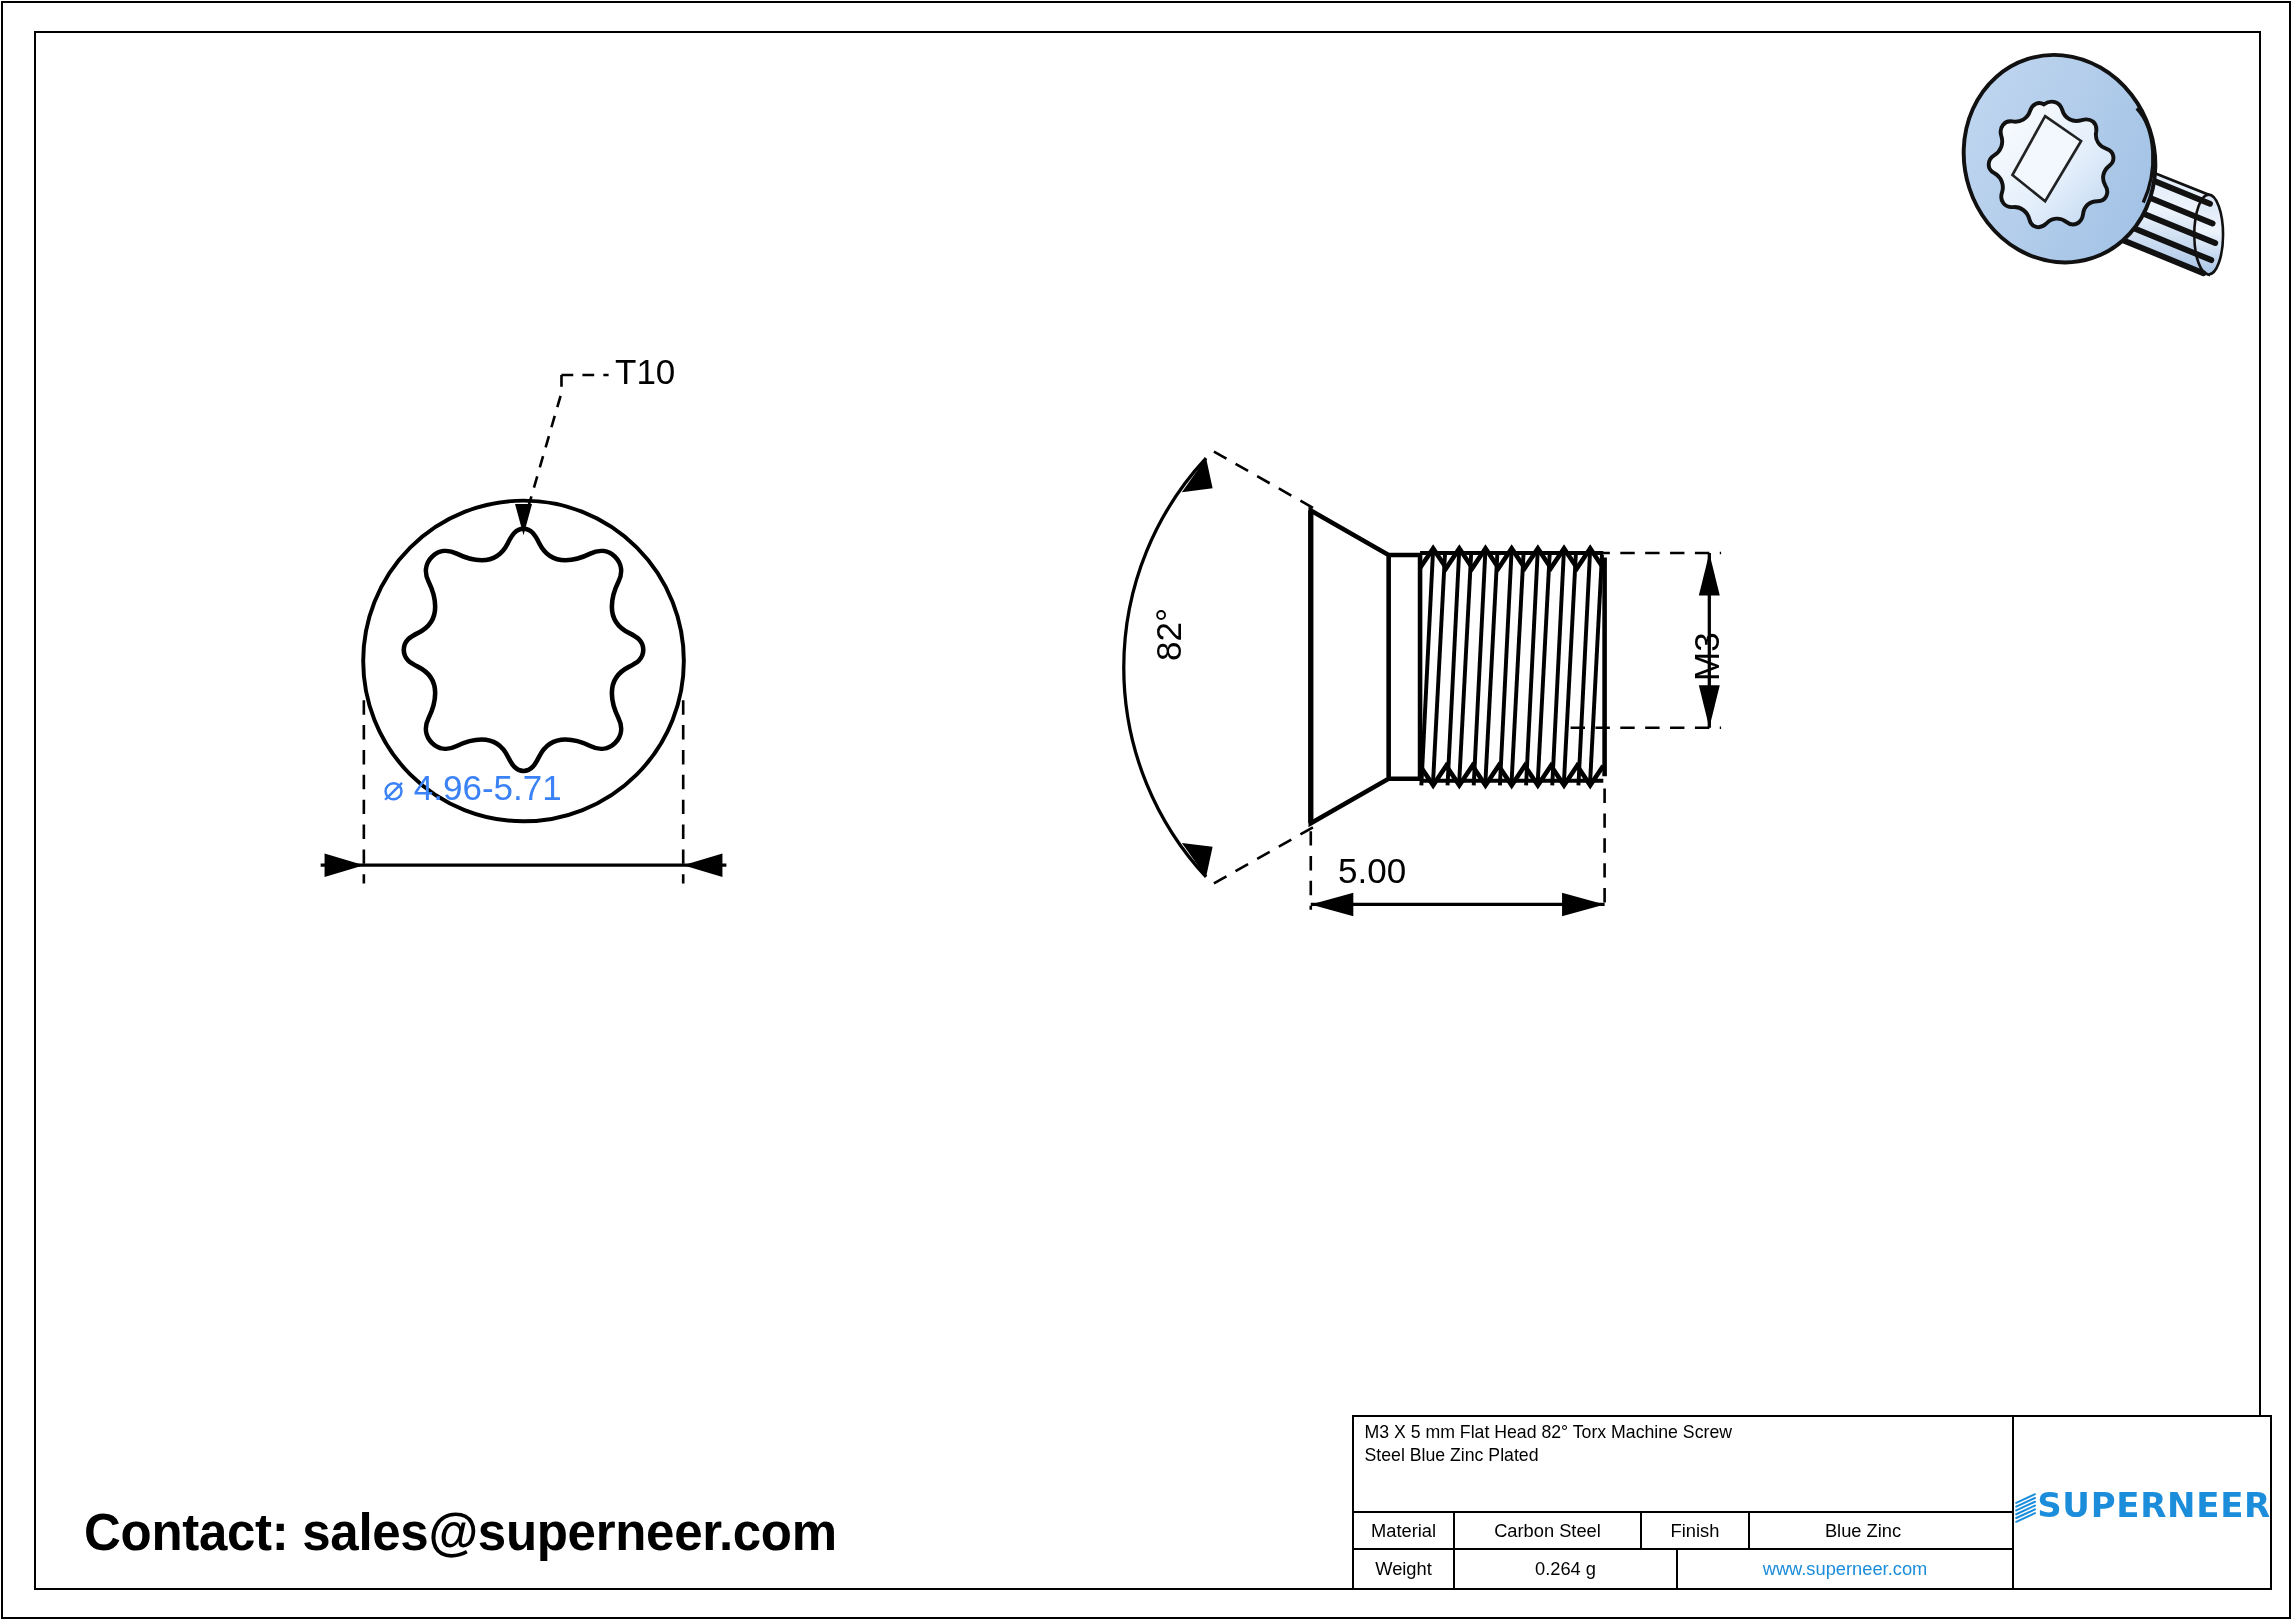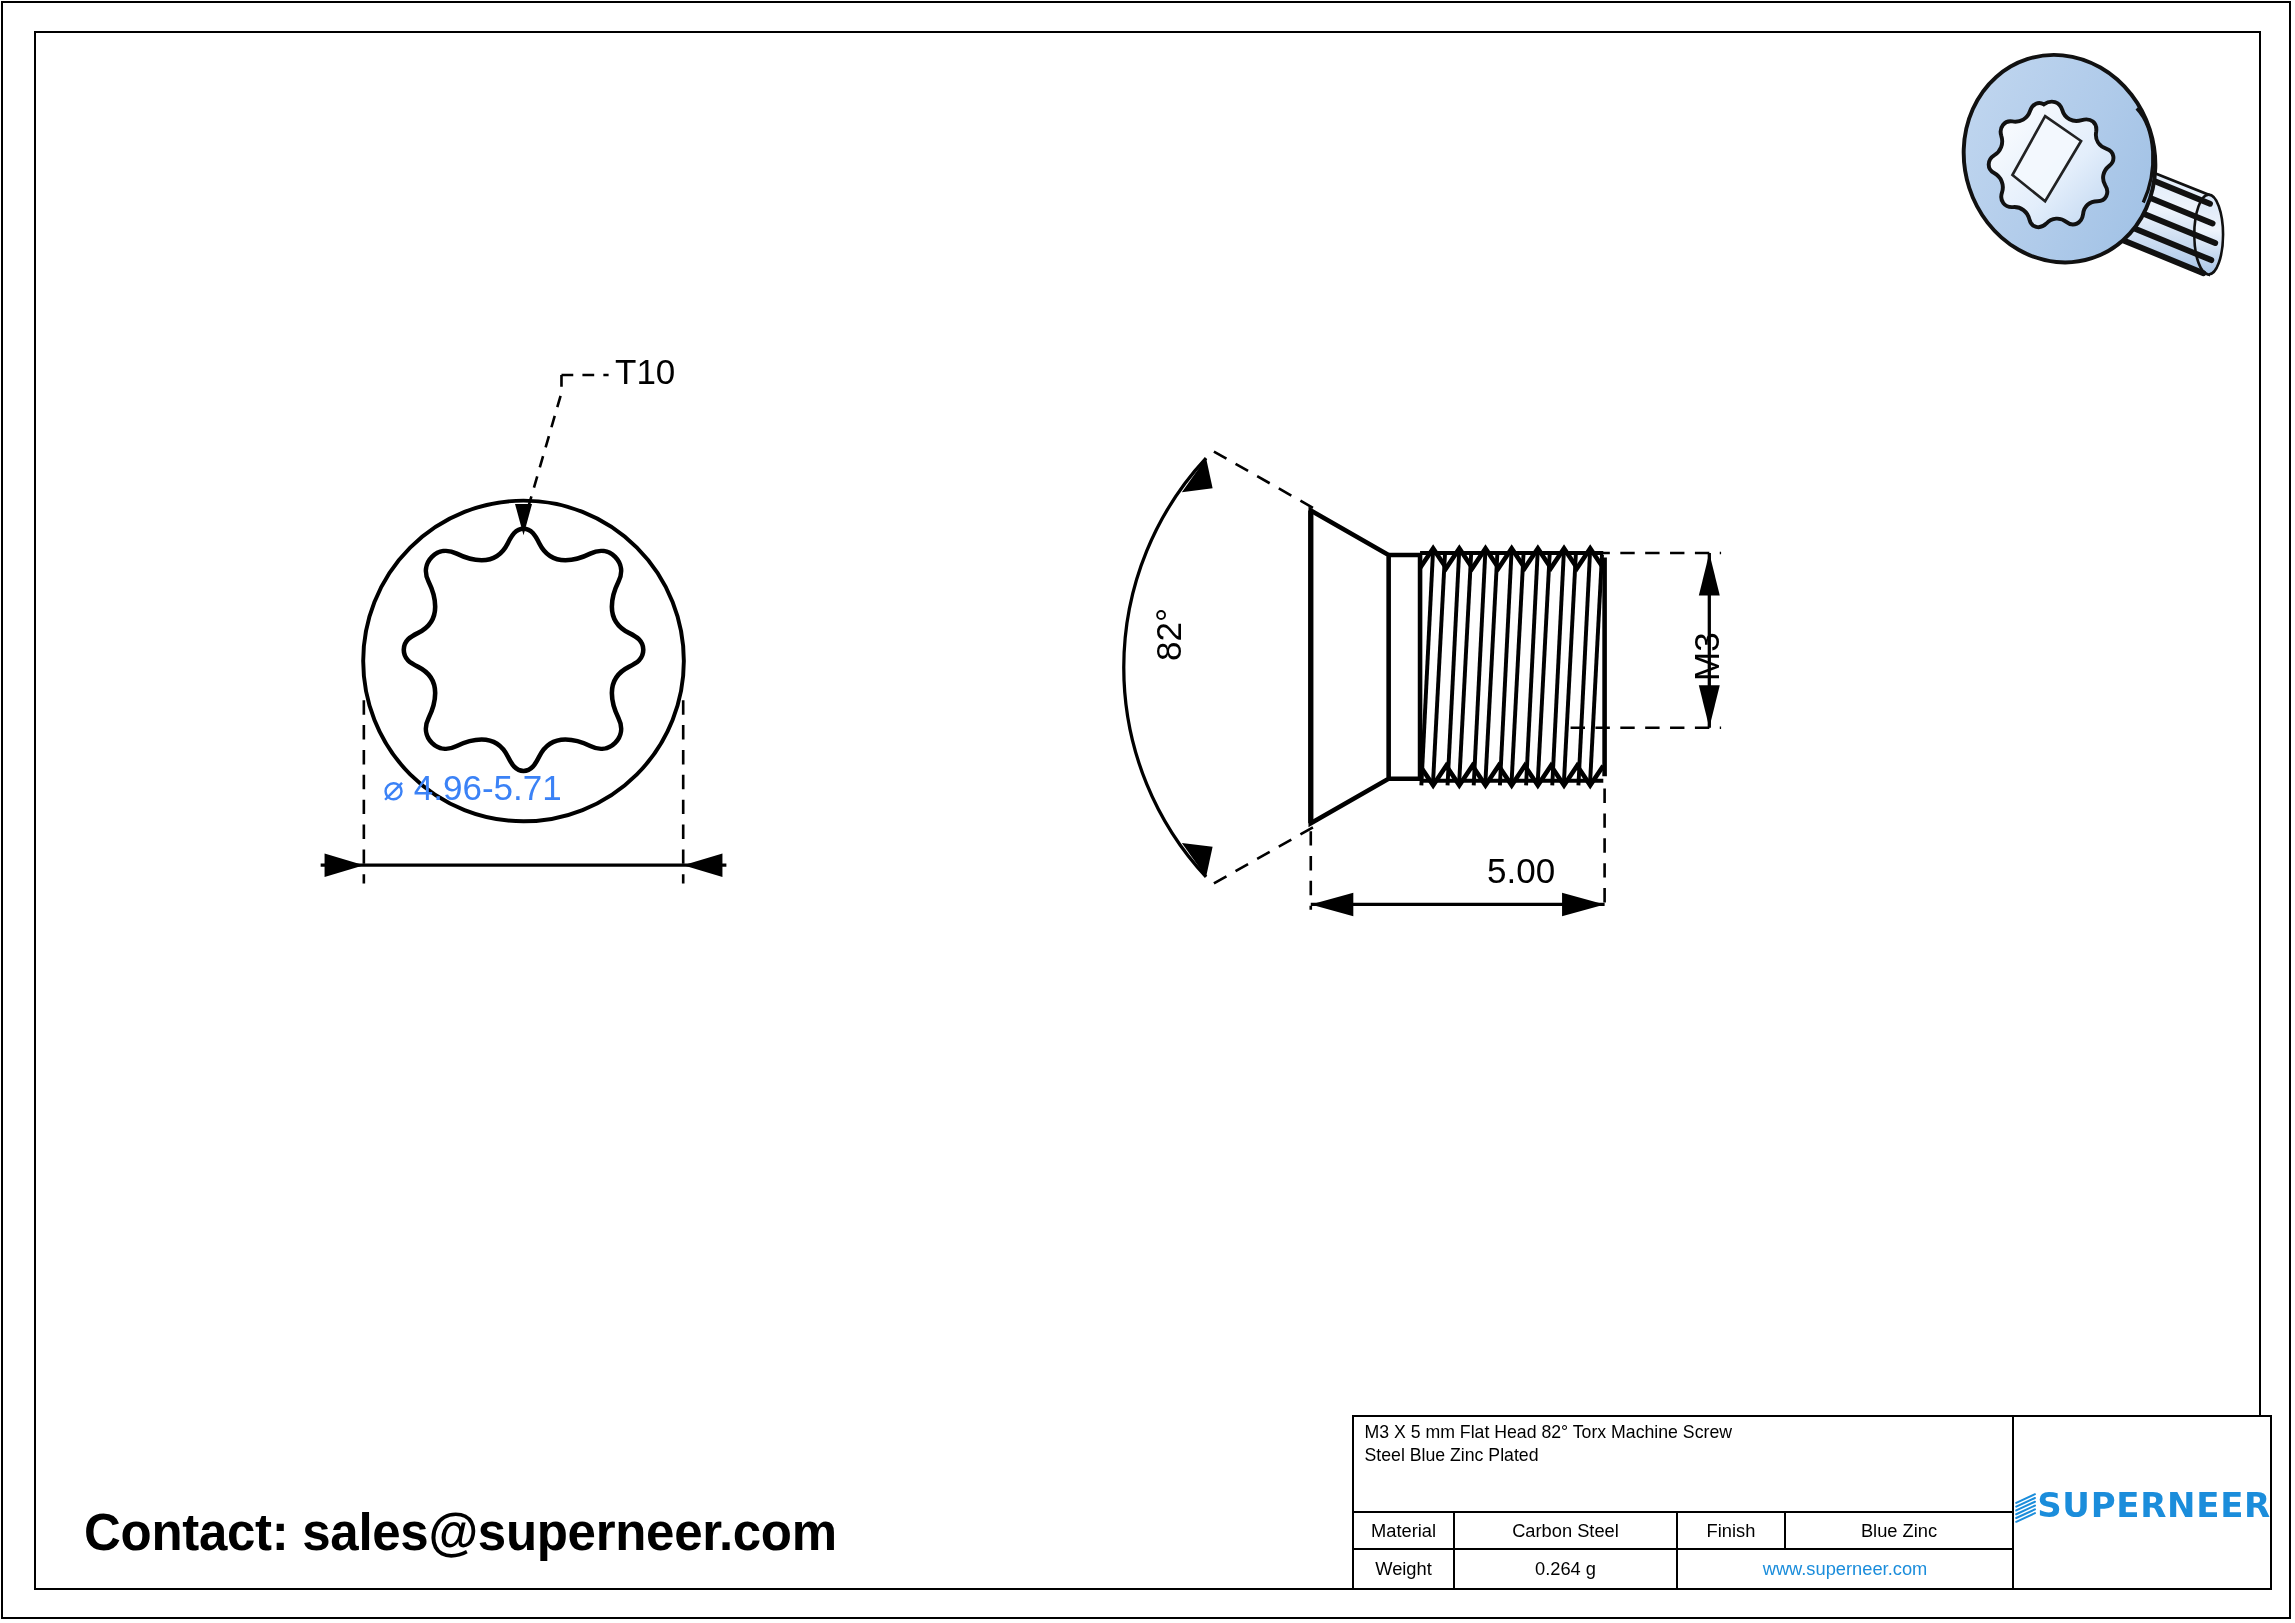--- a/index.html
+++ b/index.html
@@ -101,21 +101,21 @@
     align-items: center;
     justify-content: center;
     font-size: 18.3px;
     color: #000;
     box-sizing: border-box;
     border-right: 2px solid #000;
     white-space: nowrap;
   }
   .tb-cell.last { border-right: none; }
   .c-label   { width: 101px; }
-  .c-value   { width: 223px; }
+  .c-value   { width: 187px; }
   .c-label2  { width: 108px; }
   .c-value2  { width: 226px; }
   .c-weightv { width: 223px; }
   .c-url     { width: 334px; color: #1b8ddb; border-radius: 16px; }
 
   .tb-right {
     width: 257px;
     position: relative;
     display: flex;
     flex-direction: row;
@@ -259,21 +259,21 @@
   <polygon points="2003,1382 2068,1364 2068,1400" fill="#000"></polygon>
   <polygon points="2452,1382 2387,1364 2387,1400" fill="#000"></polygon>
 </svg>
 
 <div style="position:absolute; left:1149px; top:661px; font-size:35px; color:#000;
             transform:rotate(-90deg); transform-origin:left top; white-space:nowrap;">82°</div>
 
 <div style="position:absolute; left:1687px; top:681px; font-size:35px; color:#000;
             transform:rotate(-90deg); transform-origin:left top; white-space:nowrap;">M3</div>
 
-<div style="position:absolute; left:1487px; top:851px; font-size:35px; color:#000; white-space:nowrap;">5.00</div>
+<div style="position:absolute; left:1338px; top:851px; font-size:35px; color:#000; white-space:nowrap;">5.00</div>
 
 <svg class="render-3d" viewBox="0 0 480 420" xmlns="http://www.w3.org/2000/svg">
   <defs>
     <linearGradient id="gHead" x1="0" y1="0" x2="1" y2="1">
       <stop offset="0%" stop-color="#c3d8f0"></stop>
       <stop offset="55%" stop-color="#b0cbea"></stop>
       <stop offset="100%" stop-color="#9dbfe4"></stop>
     </linearGradient>
     <linearGradient id="gShank" x1="0" y1="0" x2="0" y2="1">
       <stop offset="0%" stop-color="#d8e6f7"></stop>

